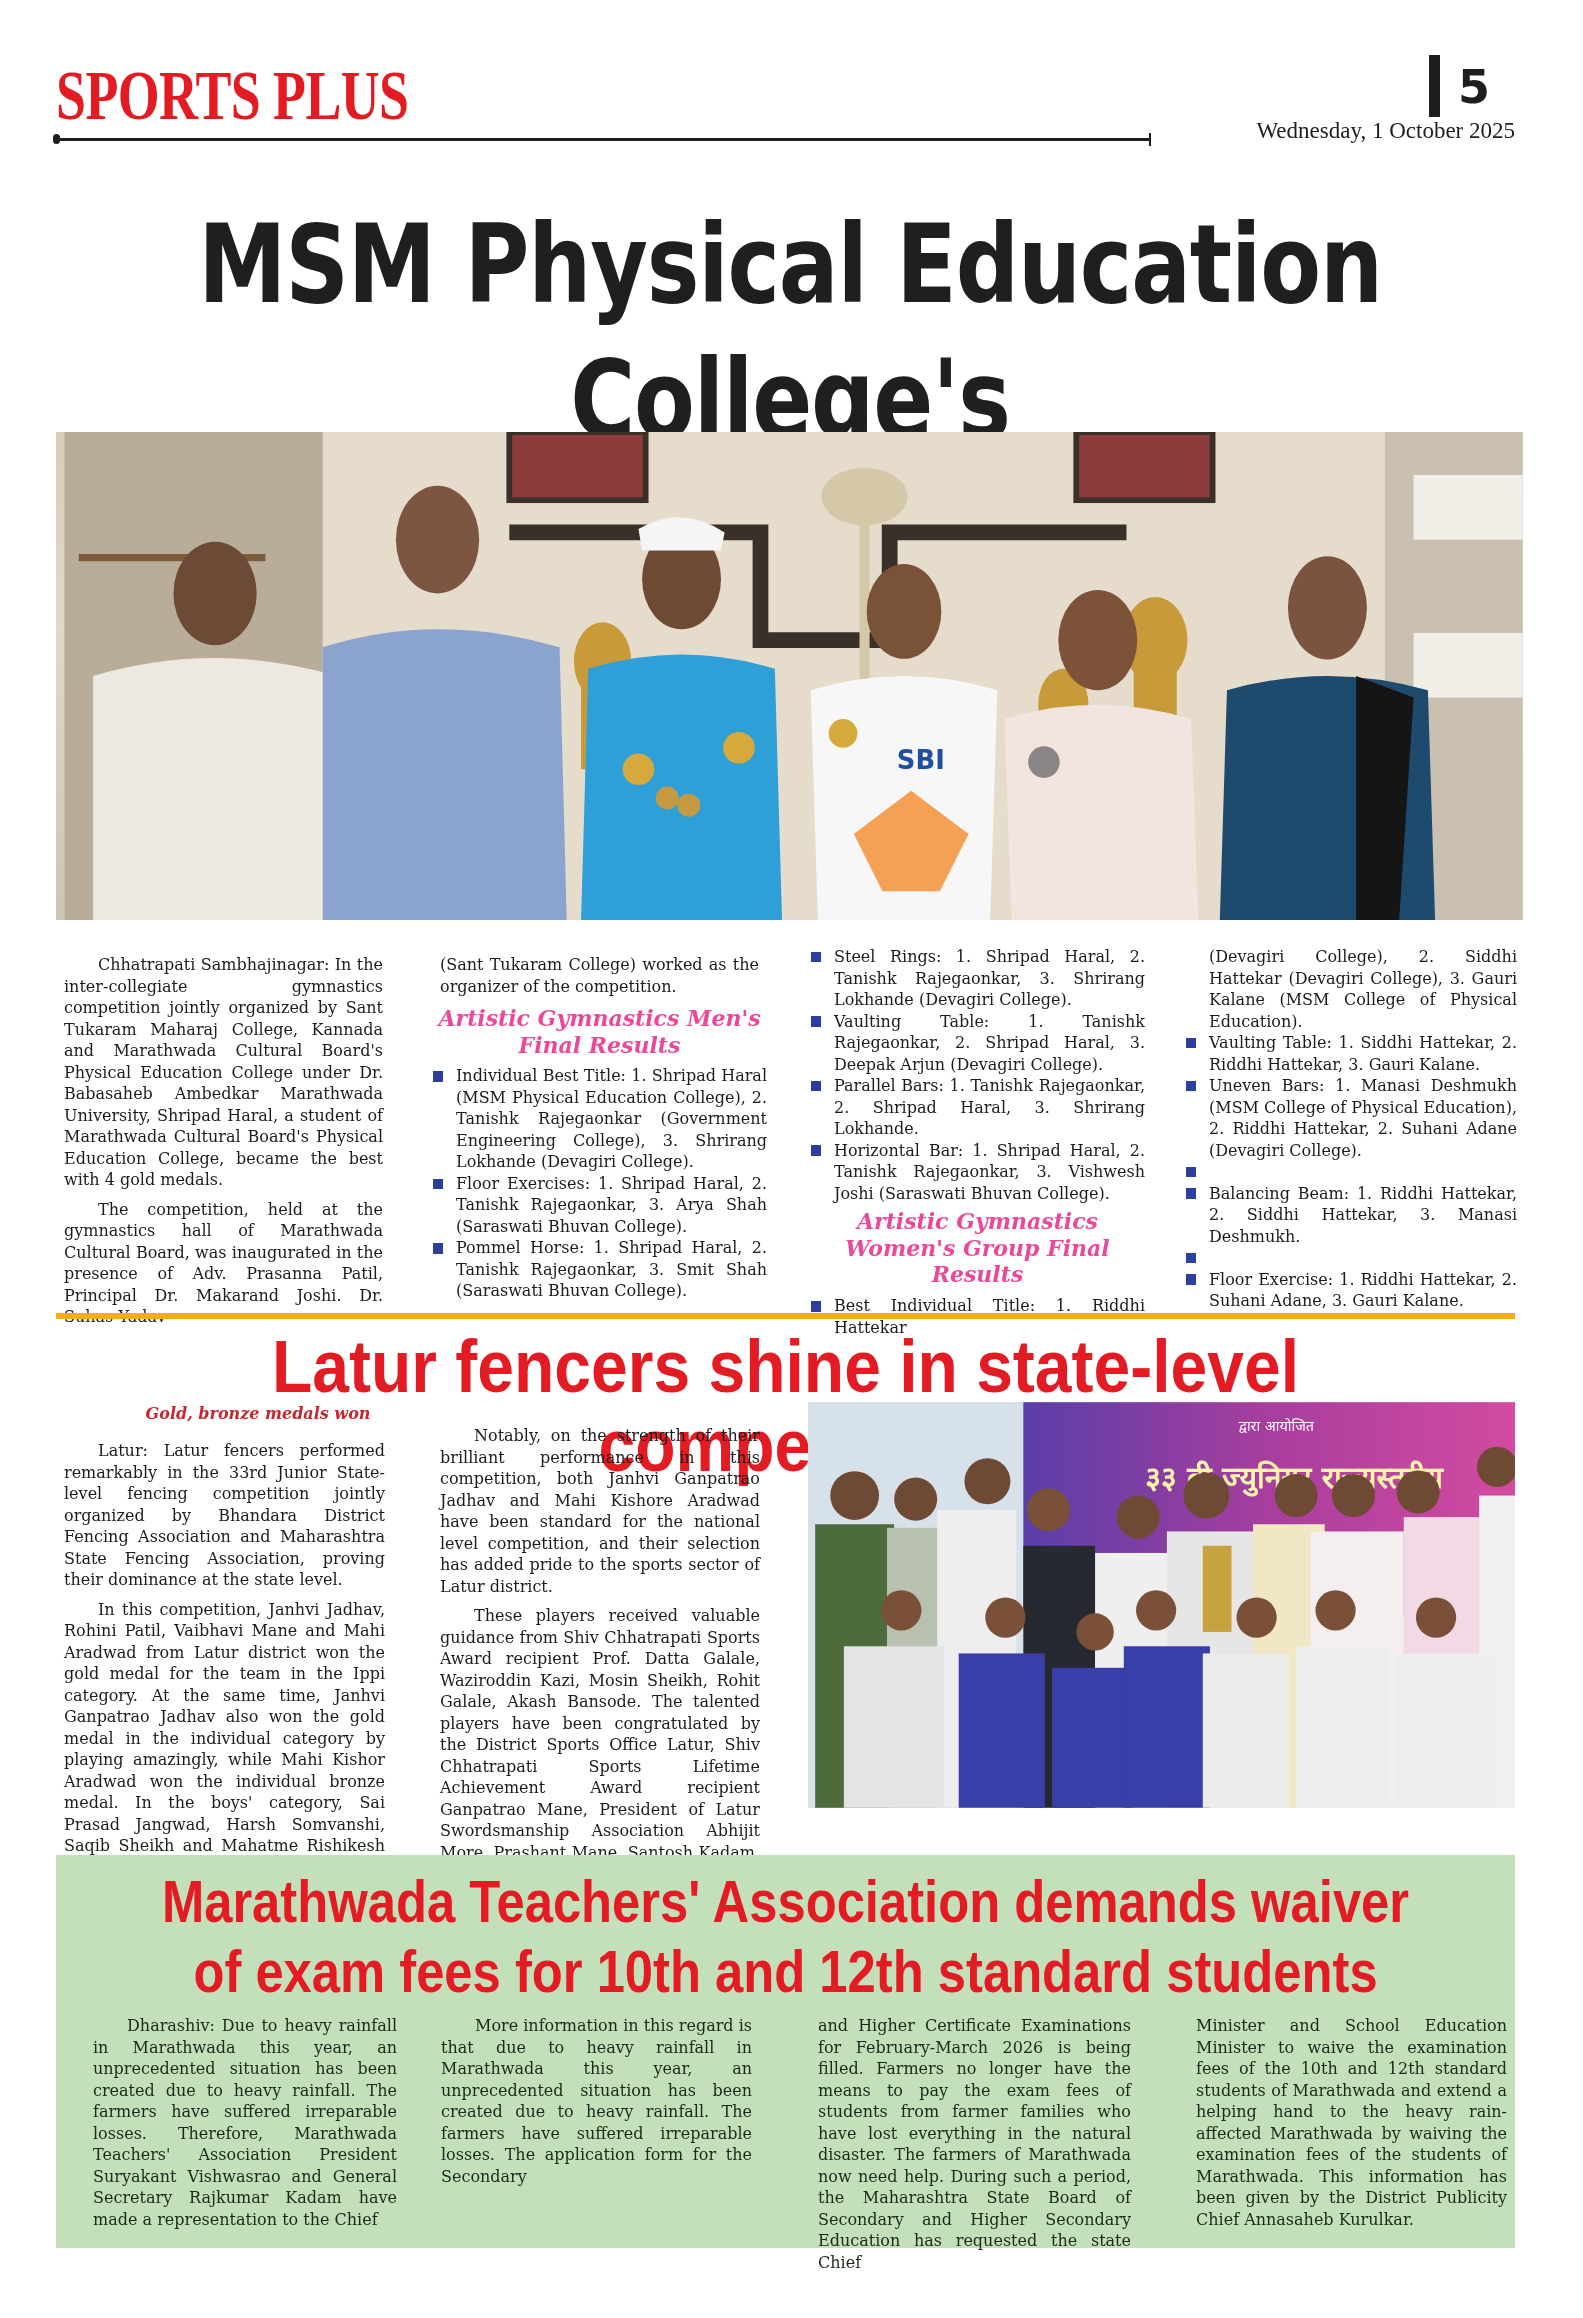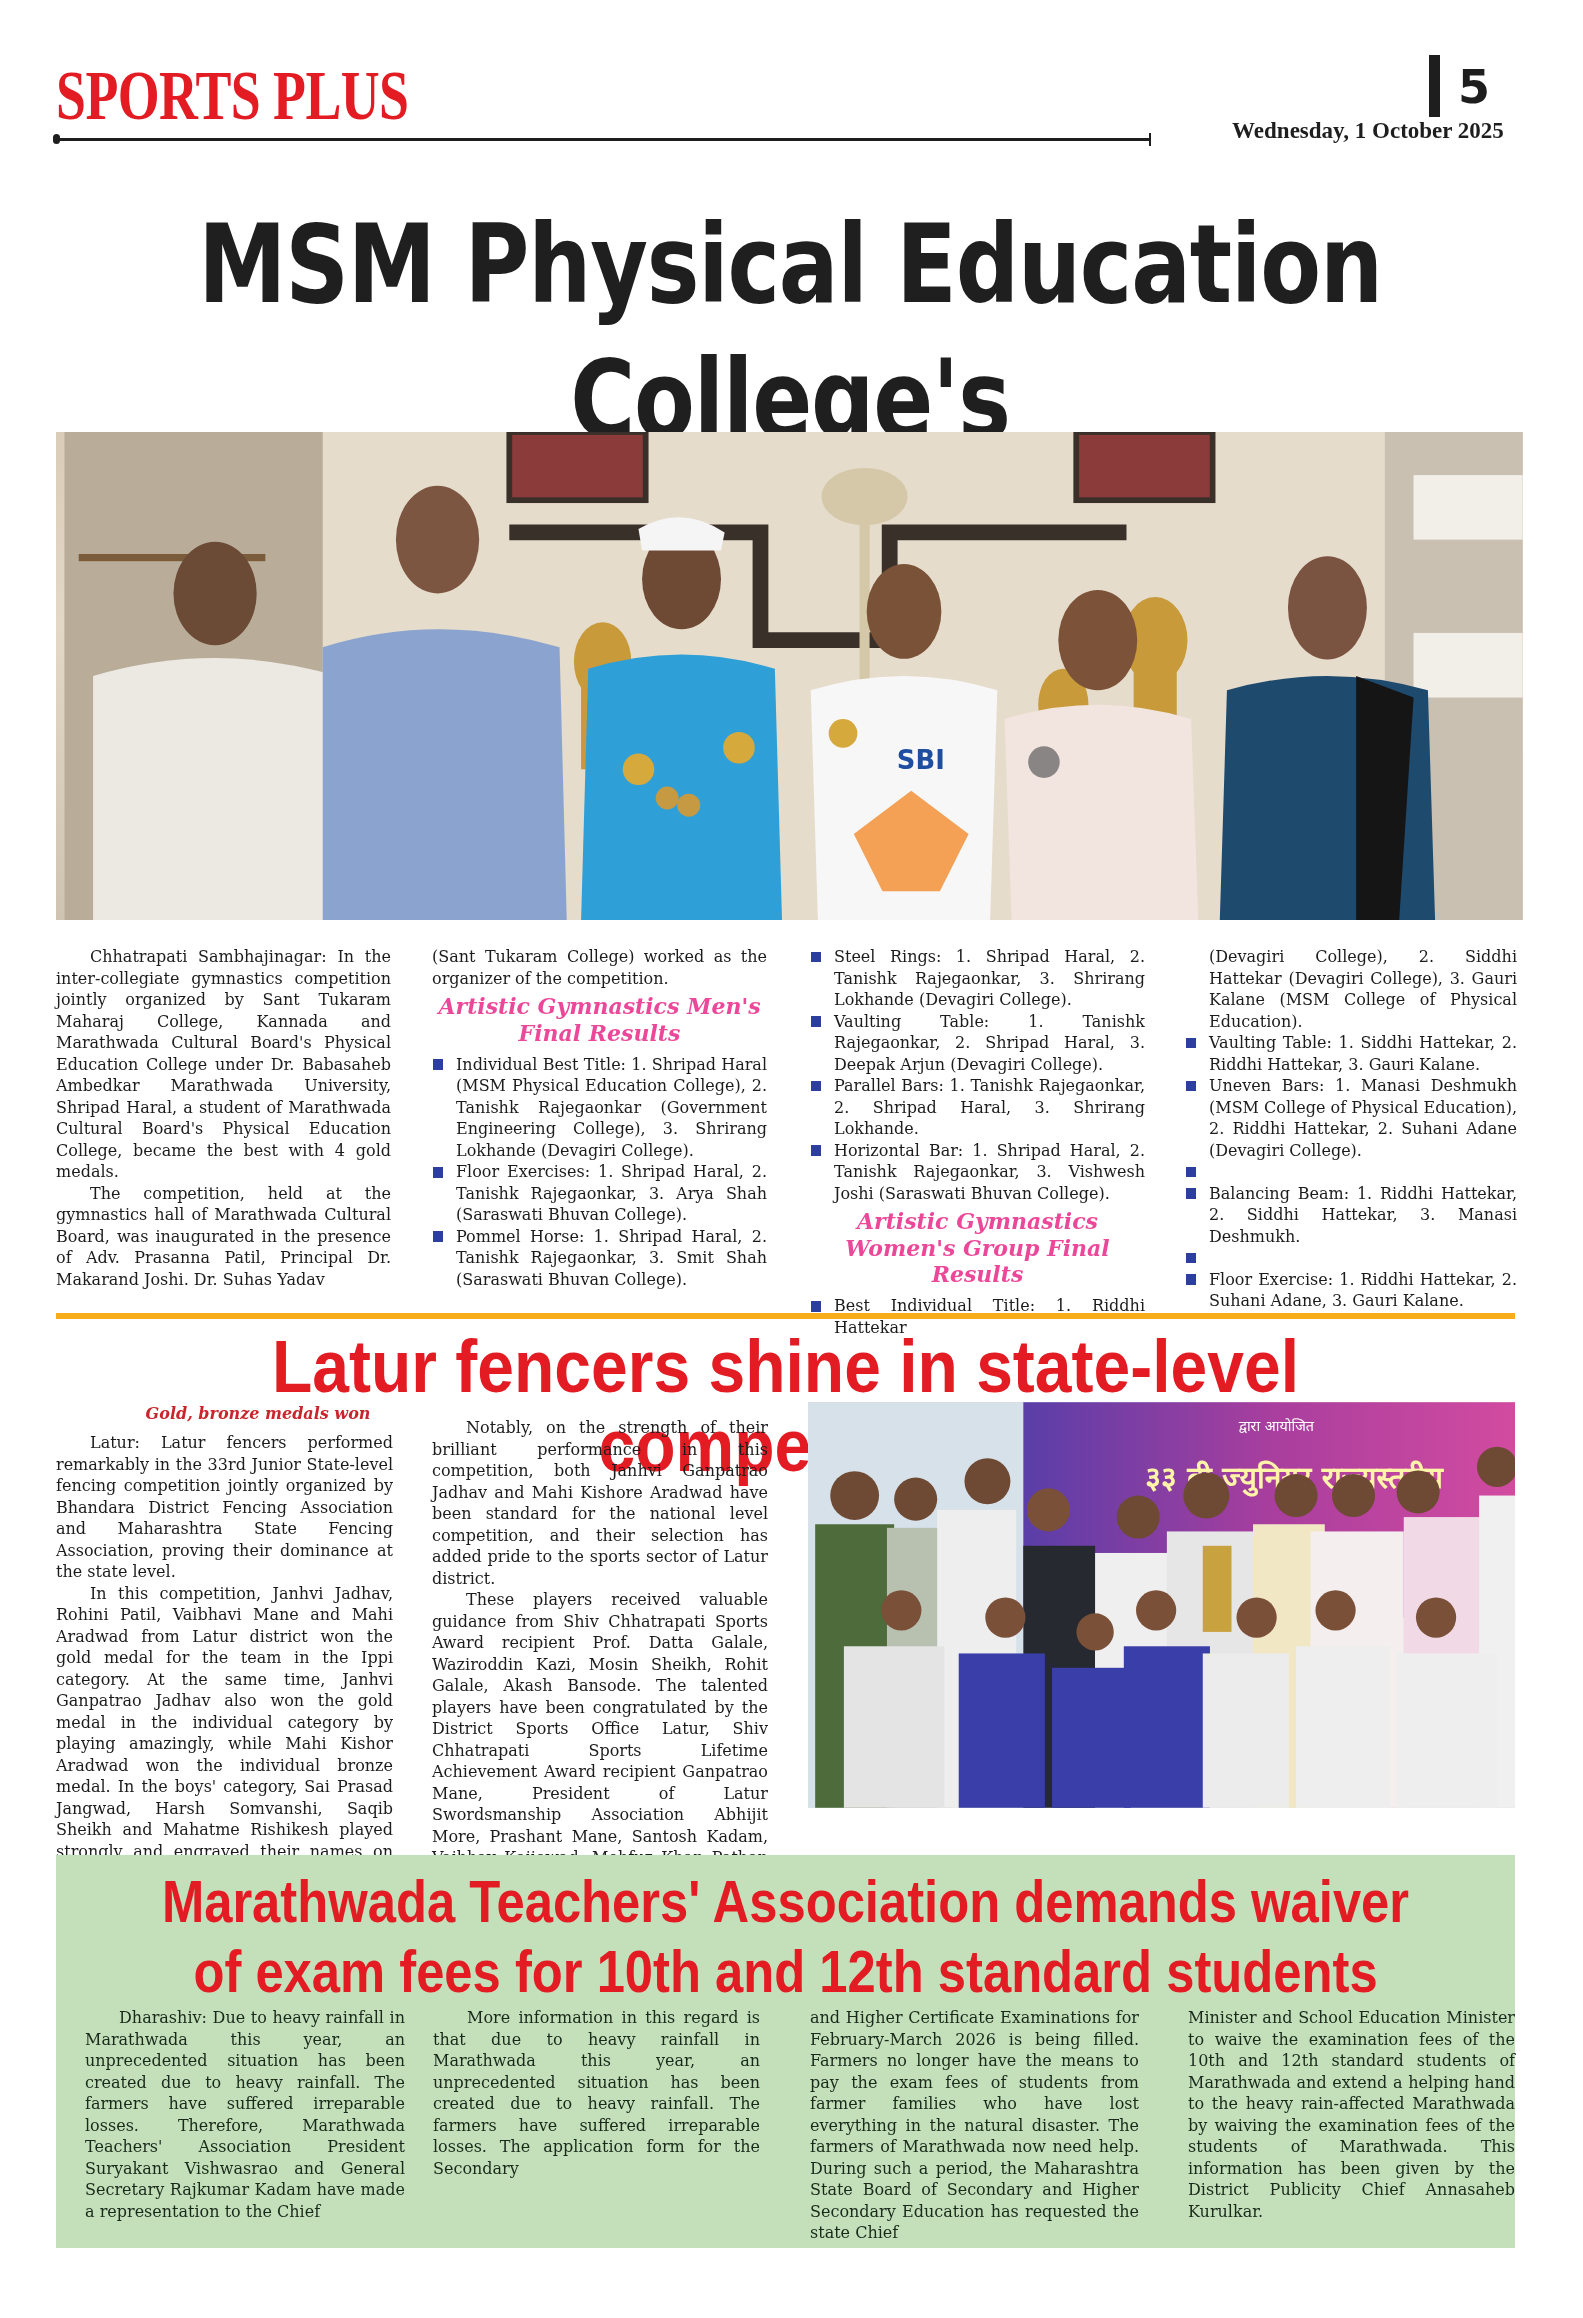--- a/index.html
+++ b/index.html
@@ -6,33 +6,33 @@
   body { width:1583px; height:2319px; background:#ffffff; position:relative; overflow:hidden; font-family:"DejaVu Serif", serif; color:#1c1c1c; }
   .abs { position:absolute; }
 
   
   .masthead { left:56px; top:62px; font-family:"Liberation Serif", serif; font-weight:bold; color:#e31b23; font-size:69px; line-height:69px; transform:scaleX(0.78); transform-origin:left top; letter-spacing:-0.7px; }
   .head-rule { left:56px; top:138px; width:1095px; height:2.9px; background:#1e1e1e; }
   .head-rule::before { content:""; position:absolute; left:-2.9px; top:-3.6px; width:6.5px; height:10px; border-radius:3.6px; background:#1e1e1e; }
   .head-rule::after { content:""; position:absolute; right:0; top:-5px; width:2.2px; height:13px; background:#1e1e1e; }
   .page-bar { left:1429px; top:55px; width:10.8px; height:62px; background:#1e1e1e; }
   .page-num { left:1458px; top:62px; font-family:"DejaVu Sans", sans-serif; font-weight:bold; font-size:46px; line-height:50px; color:#1e1e1e; }
-  .date { left:1221px; top:118px; width:294px; text-align:center; font-family:"Liberation Serif", serif; font-weight:bold; font-size:23px; line-height:26px; color:#1e1e1e; }
+  .date { left:1221px; top:118px; width:294px; text-align:right; font-family:"Liberation Serif", serif; font-weight:normal; font-size:23px; line-height:26px; color:#1e1e1e; }
 
   
   .hl1 { left:43px; width:1494px; top:197px; text-align:center; font-family:"DejaVu Sans", sans-serif; font-weight:bold; font-size:108px; line-height:135px; color:#1f1f1f; transform:scaleX(0.82); transform-origin:center top; letter-spacing:-1.4px; }
 
   
   .photo { overflow:hidden; }
   .photo1 { left:56px; top:432px; width:1459px; height:488px; background:linear-gradient(180deg,#d9cdb9 0%,#e3d8c6 40%,#cfc4b2 100%);padding-left:8px; }
   .photo2 { left:808px; top:1402px; width:707px; height:406px; background:linear-gradient(180deg,#c9d7e6 0%,#dbe3ea 100%); }
 
   
   .col { font-family:"DejaVu Serif", serif; font-size:16px; line-height:21.5px; text-align:justify; color:#1c1c1c; }
-  .col p { margin:0; text-indent:34px; }
+  .col p { margin:8px; text-indent:34px; }
   .col p.noindent { text-indent:0; }
   .subhead { font-family:"DejaVu Serif", serif; font-weight:bold; font-style:italic; color:#ec4899; font-size:22px; line-height:26.6px; text-align:center; margin:4.3px 0 7.2px; }
   ul.results { list-style:none; margin:0; padding:0; }
   ul.results li { position:relative; padding-left:24px; text-align:justify; }
   ul.results li::before { content:""; position:absolute; left:0.7px; top:5.7px; width:10.8px; height:10.8px; background:#2d3f9e; }
 
   .c1 { left:56px; top:946px; width:335px; }
   .c2 { left:432px; top:946px; width:335px; }
   .c3 { left:810px; top:946px; width:335px; }
   .c4 { left:1185px; top:946px; width:332px; }

